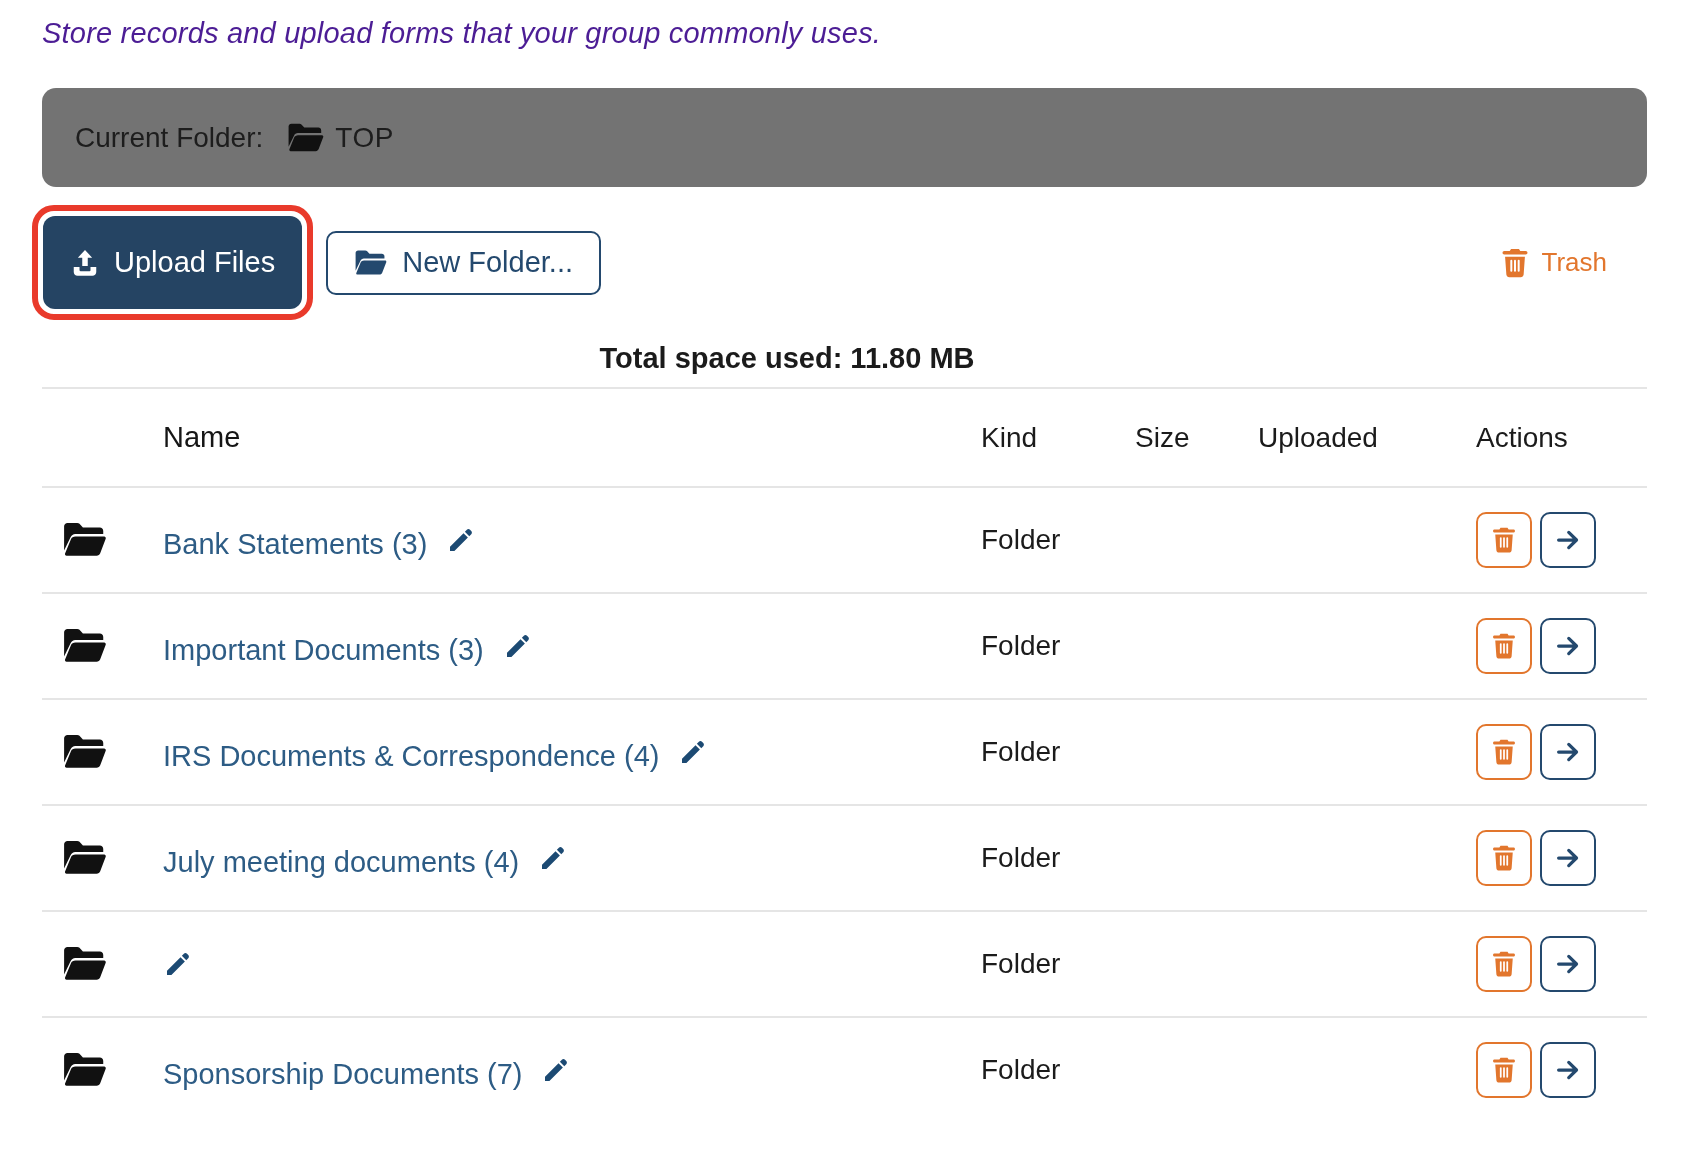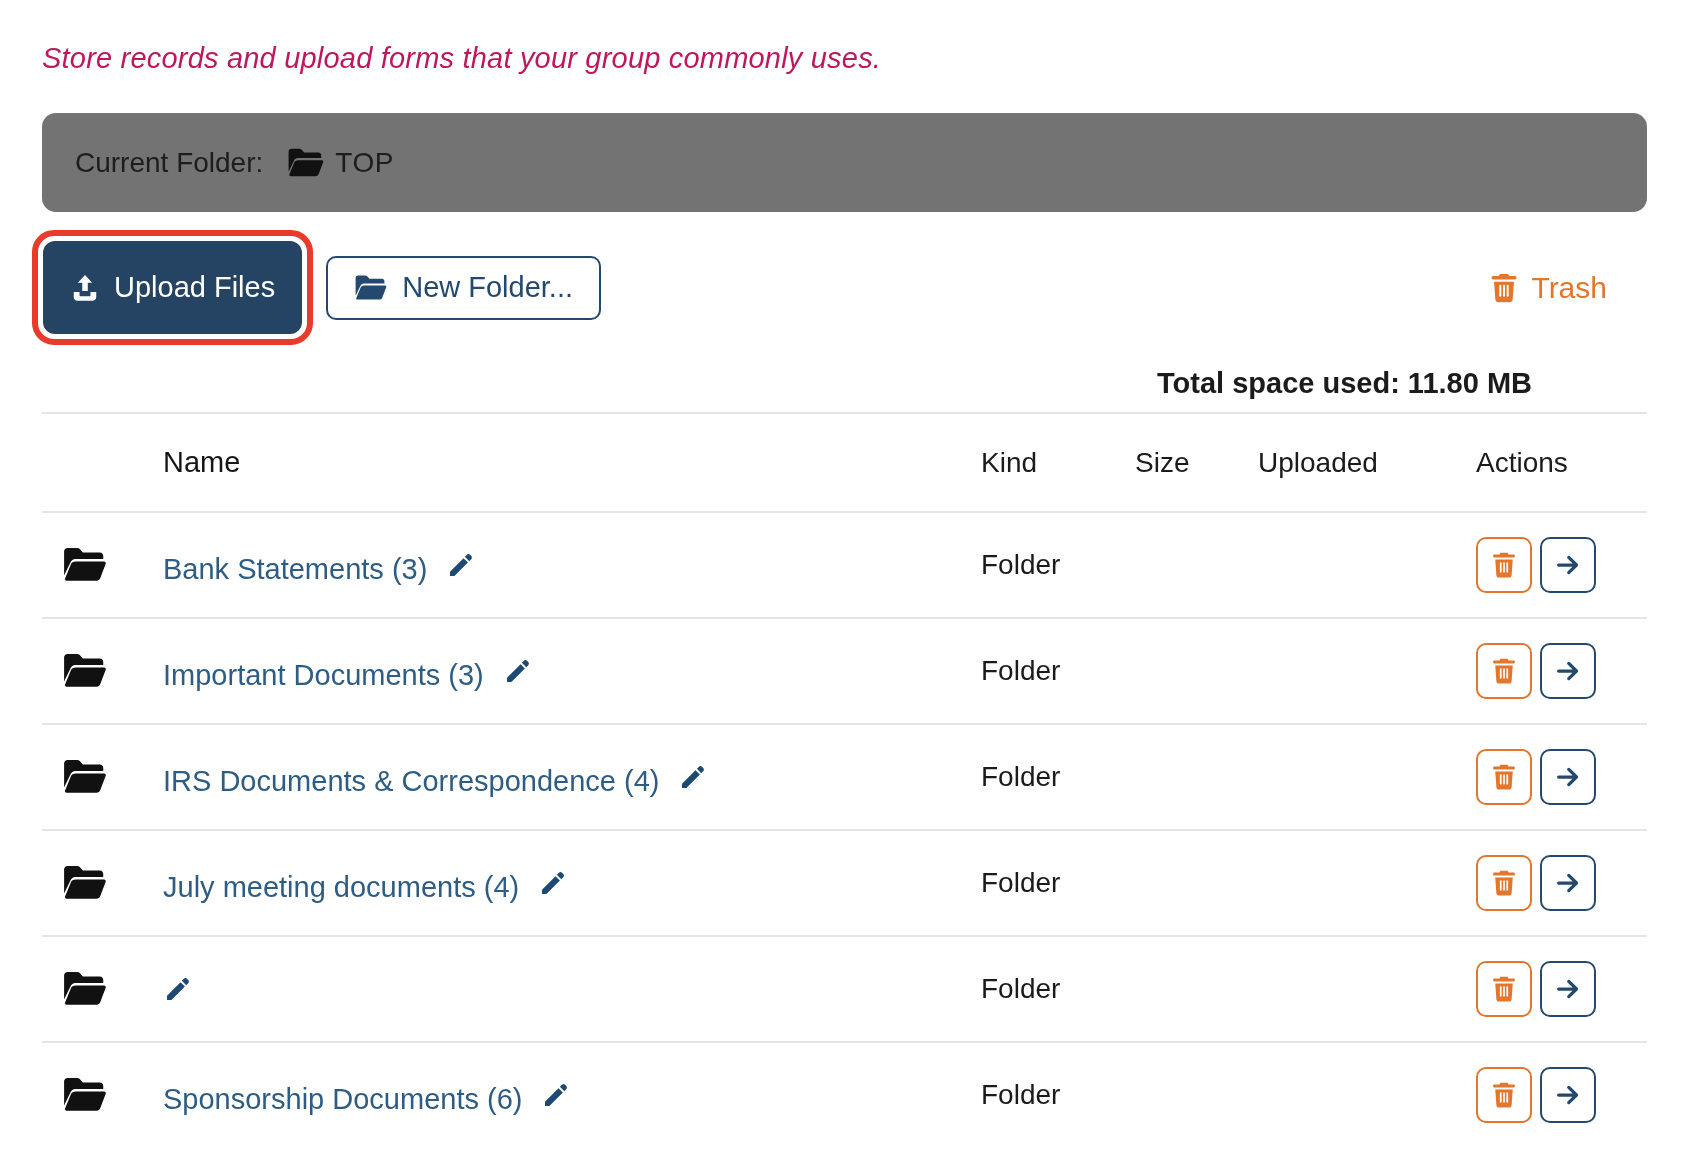--- a/index.html
+++ b/index.html
@@ -5,23 +5,23 @@
   * { box-sizing: border-box; }
   html,body { margin:0; padding:0; }
   body {
     width:1686px; height:1150px; overflow:hidden;
     background:#ffffff; color:#1c1c1c;
     font-family:"Liberation Sans", sans-serif;
   }
   .page { padding:0 39px 0 42px; }
 
   .intro {
-    margin:42px 0 0 0;
+    margin:17px 0 0 0;
     font-style:italic; font-size:29px; font-weight:500; letter-spacing:.2px;
-    color:#be185d;
+    color:#4c1d95;
   }
 
   .current-folder-bar {
     margin-top:38px; height:99px;
     background:#737373; border-radius:14px;
     display:flex; align-items:center; padding-left:33px;
     font-size:28px; color:#1d1d1d;
   }
   .cf-label { margin-right:24px; }
   .cf-folder-icon { display:flex; margin-right:10px; color:#111111; }
@@ -39,26 +39,26 @@
   }
   .btn-outline {
     display:flex; align-items:center; gap:14px; margin-left:13px;
     background:#ffffff; color:#24496e; border:2.5px solid #24496e; border-radius:10px;
     height:64px; padding:0 26px; font-size:29px; font-family:inherit; cursor:pointer;
   }
   .btn-icon { display:flex; }
   .trash-link {
     margin-left:auto; margin-right:40px;
     display:flex; align-items:center; gap:10px;
-    color:#e2762d; font-size:30px; font-weight:500; text-decoration:none; cursor:pointer;
+    color:#e2762d; font-size:26px; font-weight:500; text-decoration:none; cursor:pointer;
   }
 
   .total-space {
     margin-top:22px; margin-bottom:12px; width:1490px;
-    text-align:right; font-weight:700; font-size:29px; color:#1b1b1b;
+    text-align:center; font-weight:700; font-size:29px; color:#1b1b1b;
   }
 
   .trow {
     display:grid;
     grid-template-columns:121px 818px 154px 123px 218px auto;
     align-items:center;
     border-top:2px solid #e5e5e5;
     height:106px;
   }
   .trow.head { height:99px; font-weight:400; font-size:28px; color:#161616; }
@@ -326,21 +326,21 @@
 
     <div class="trow">
       <div class="col-icon">
           <span class="row-folder-icon">
             <svg width="46" height="38" viewBox="0 0 24 20">
               <use href="#ico-open-folder"></use>
             </svg>
           </span>
         </div>
       <div class="col-name">
-        <a class="folder-link">Sponsorship Documents (6)</a>
+        <a class="folder-link">Sponsorship Documents (7)</a>
         <span class="pencil-icon">
             <svg width="30" height="30" viewBox="0 0 24 24">
               <use href="#ico-pencil"></use>
             </svg>
           </span>
       </div>
       <div class="col-kind">Folder</div>
       <div class="col-size"></div>
       <div class="col-uploaded"></div>
       <div class="col-actions">

